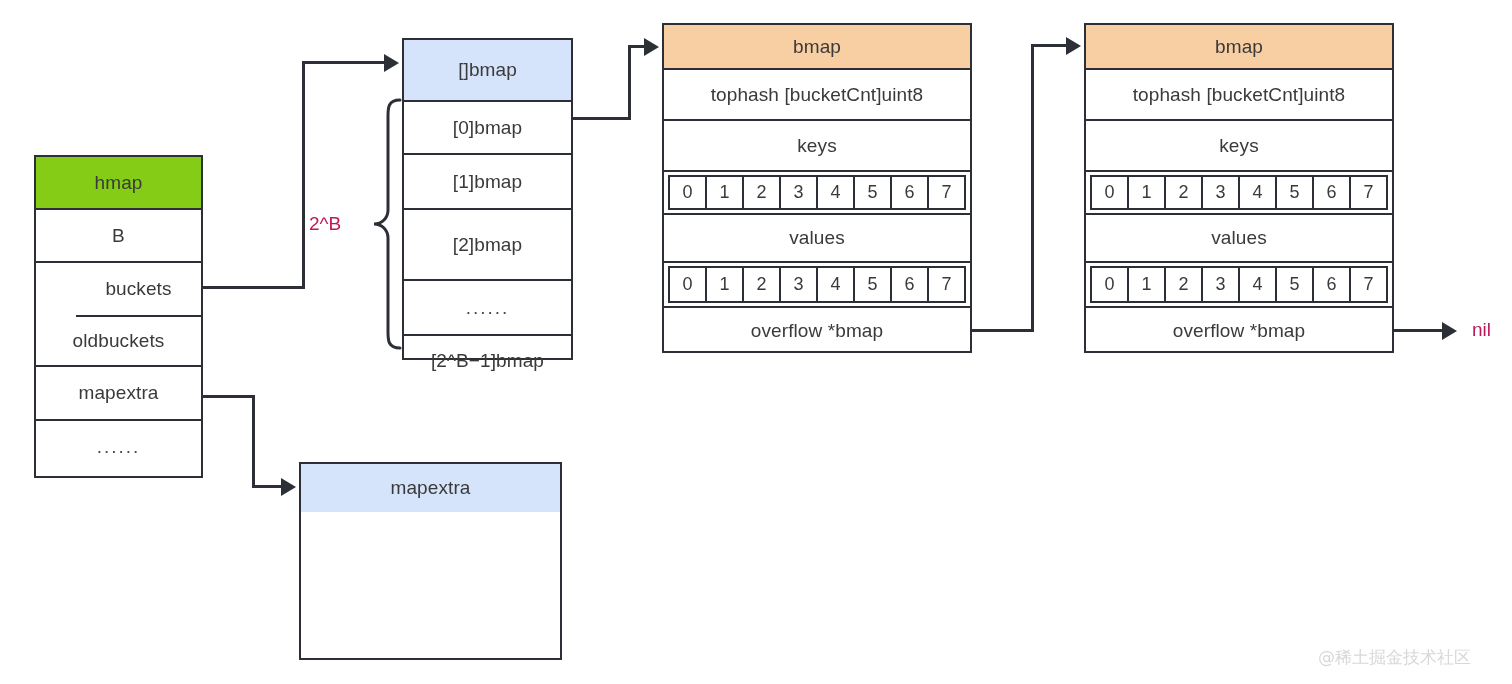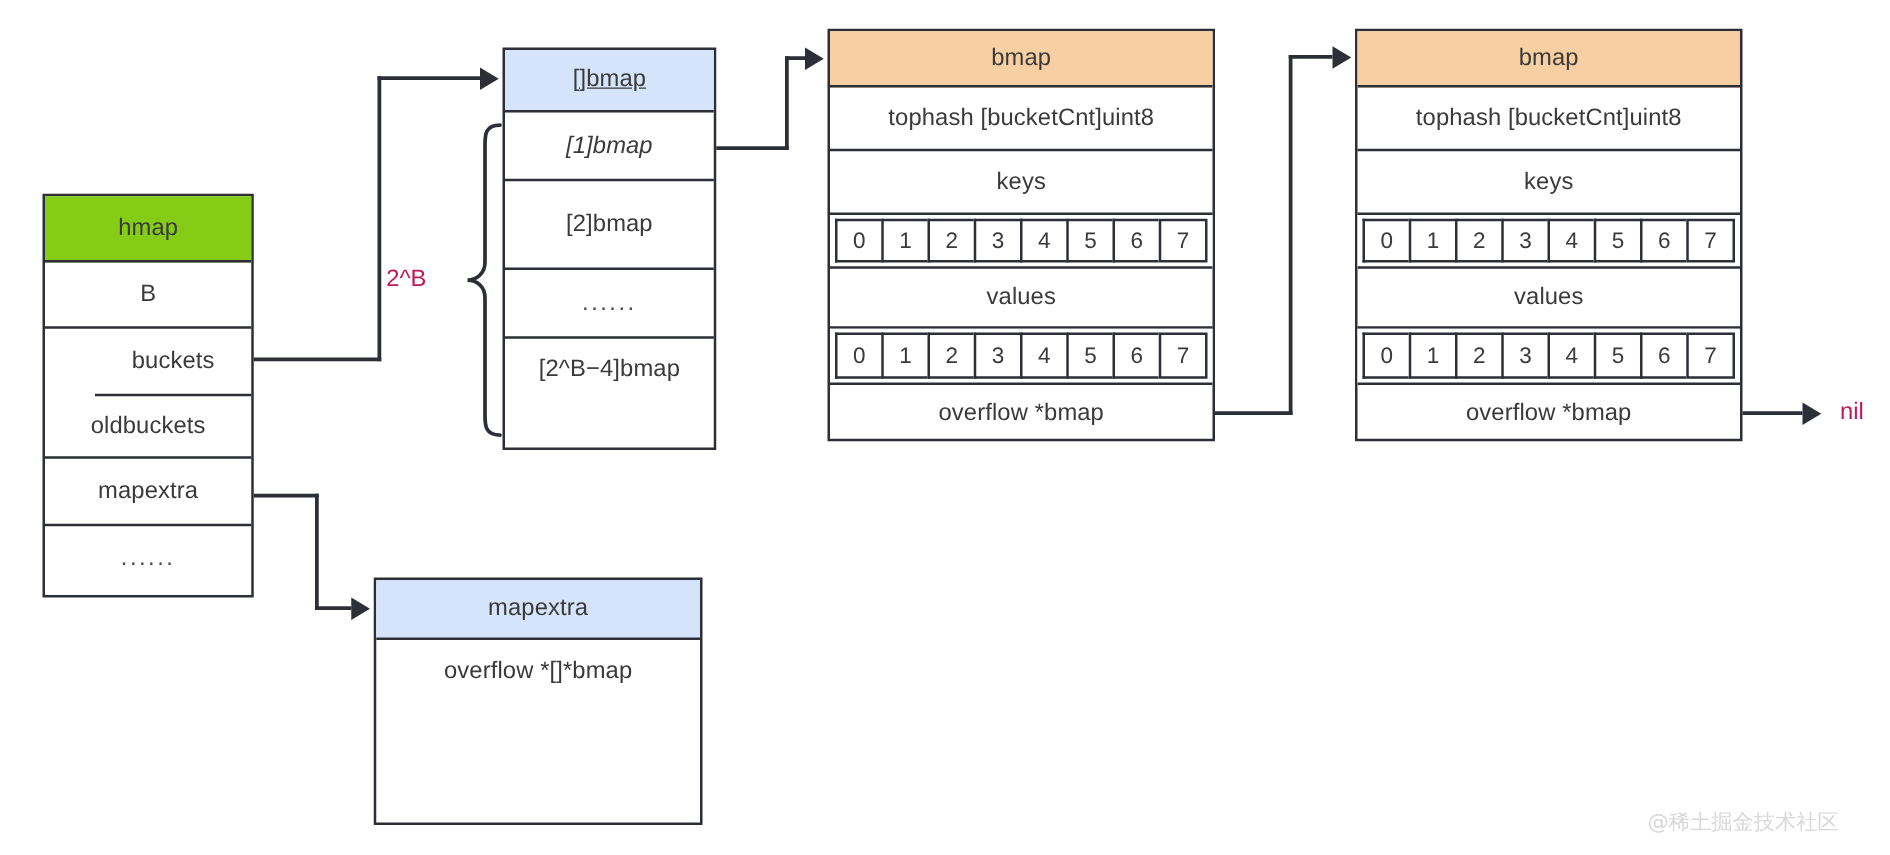--- a/index.html
+++ b/index.html
@@ -106,25 +106,26 @@
   <div class="sbox" style="left:34px; top:155px; width:169px; height:323px;">
     <div class="srow hdr-blue" style="height:53px;">hmap</div>
     <div class="srow" style="height:53px;">B</div>
     <div class="srow" style="height:54px;margin-left:40px;">buckets</div>
     <div class="srow" style="height:50px;">oldbuckets</div>
     <div class="srow" style="height:54px;">mapextra</div>
     <div class="srow dots" style="height:51px;">......</div>
   </div>
 
   <div class="sbox" style="left:402px; top:38px; width:171px; height:322px;">
-    <div class="srow hdr-lblue" style="height:50px;text-decoration:underline;">[]bmap</div>
-    <div class="srow" style="height:55px;font-style:italic;">[1]bmap</div>
+    <div class="srow hdr-lblue" style="height:62px;">[]bmap</div>
+    <div class="srow" style="height:53px;">[0]bmap</div>
+    <div class="srow" style="height:55px;">[1]bmap</div>
     <div class="srow" style="height:71px;">[2]bmap</div>
     <div class="srow dots" style="height:55px;">......</div>
-    <div class="srow" style="height:50px;">[2^B−4]bmap</div>
+    <div class="srow" style="height:50px;">[2^B−1]bmap</div>
   </div>
 
   <div class="brace" style="left:366px; top:96px; width:36px; height:256px;">
     <svg width="36" height="256" viewBox="0 0 36 256" fill="none" xmlns="http://www.w3.org/2000/svg">
       <path d="M34 4 C22 4 22 12 22 20 L22 114 C22 122 16 128 8 128 C16 128 22 134 22 142 L22 236 C22 244 22 252 34 252" stroke="#2d2f36" stroke-width="3" fill="none" stroke-linecap="round"></path>
     </svg>
   </div>
   <div class="lbl" style="left:309px; top:213px;">2^B</div>
 
   <div class="sbox" style="left:662px; top:23px; width:310px; height:330px;">
@@ -178,21 +179,20 @@
       <div class="cell">4</div>
       <div class="cell">5</div>
       <div class="cell">6</div>
       <div class="cell">7</div>
     </div>
     <div class="srow" style="height:46px;">overflow *bmap</div>
   </div>
 
   <div class="sbox" style="left:299px; top:462px; width:263px; height:198px;">
     <div class="srow hdr-lblue" style="height:48px;">mapextra</div>
-    <div class="srow" style="height:50px;">overflow *[]*bmap</div>
   </div>
 
   <div class="ln lnh" style="left:203px; top:286px; width:102px;"></div>
   <div class="ln lnv" style="left:302px; top:61px; width:3px; height:228px;"></div>
   <div class="ln lnh" style="left:302px; top:61px; width:82px;"></div>
   <div class="arrow" style="left:384px; top:53.5px;"></div>
 
   <div class="ln lnh" style="left:203px; top:395px; width:52px;"></div>
   <div class="ln lnv" style="left:252px; top:395px; width:3px; height:93px;"></div>
   <div class="ln lnh" style="left:252px; top:485px; width:29px;"></div>

